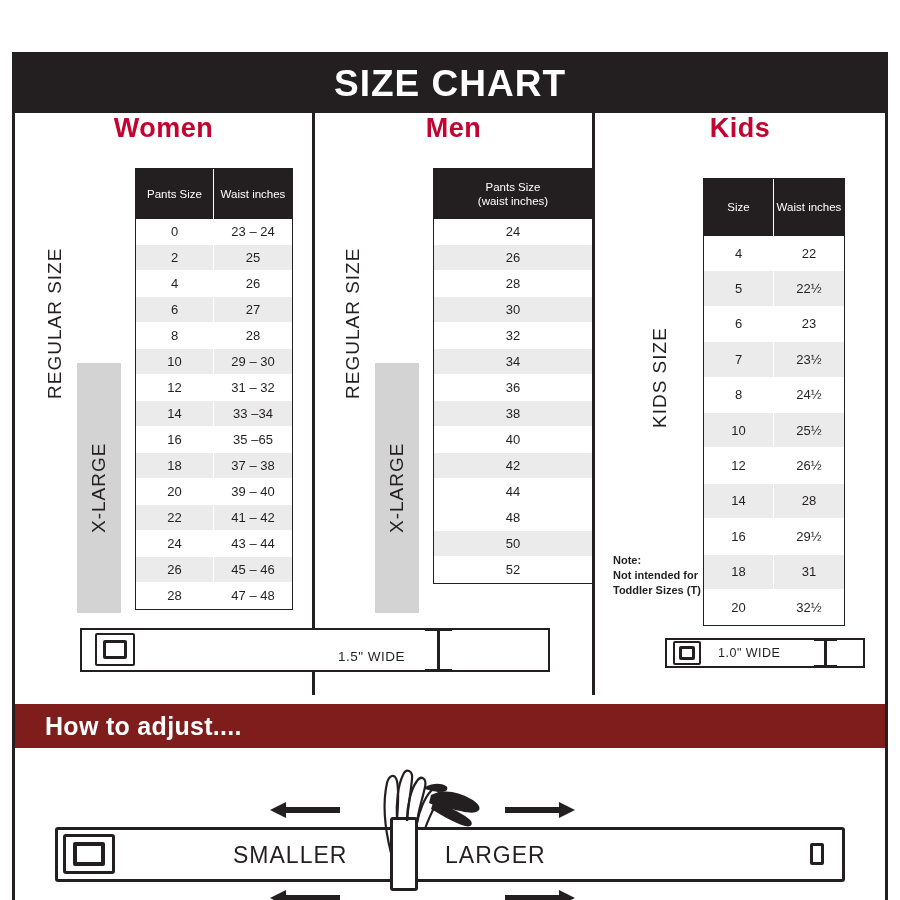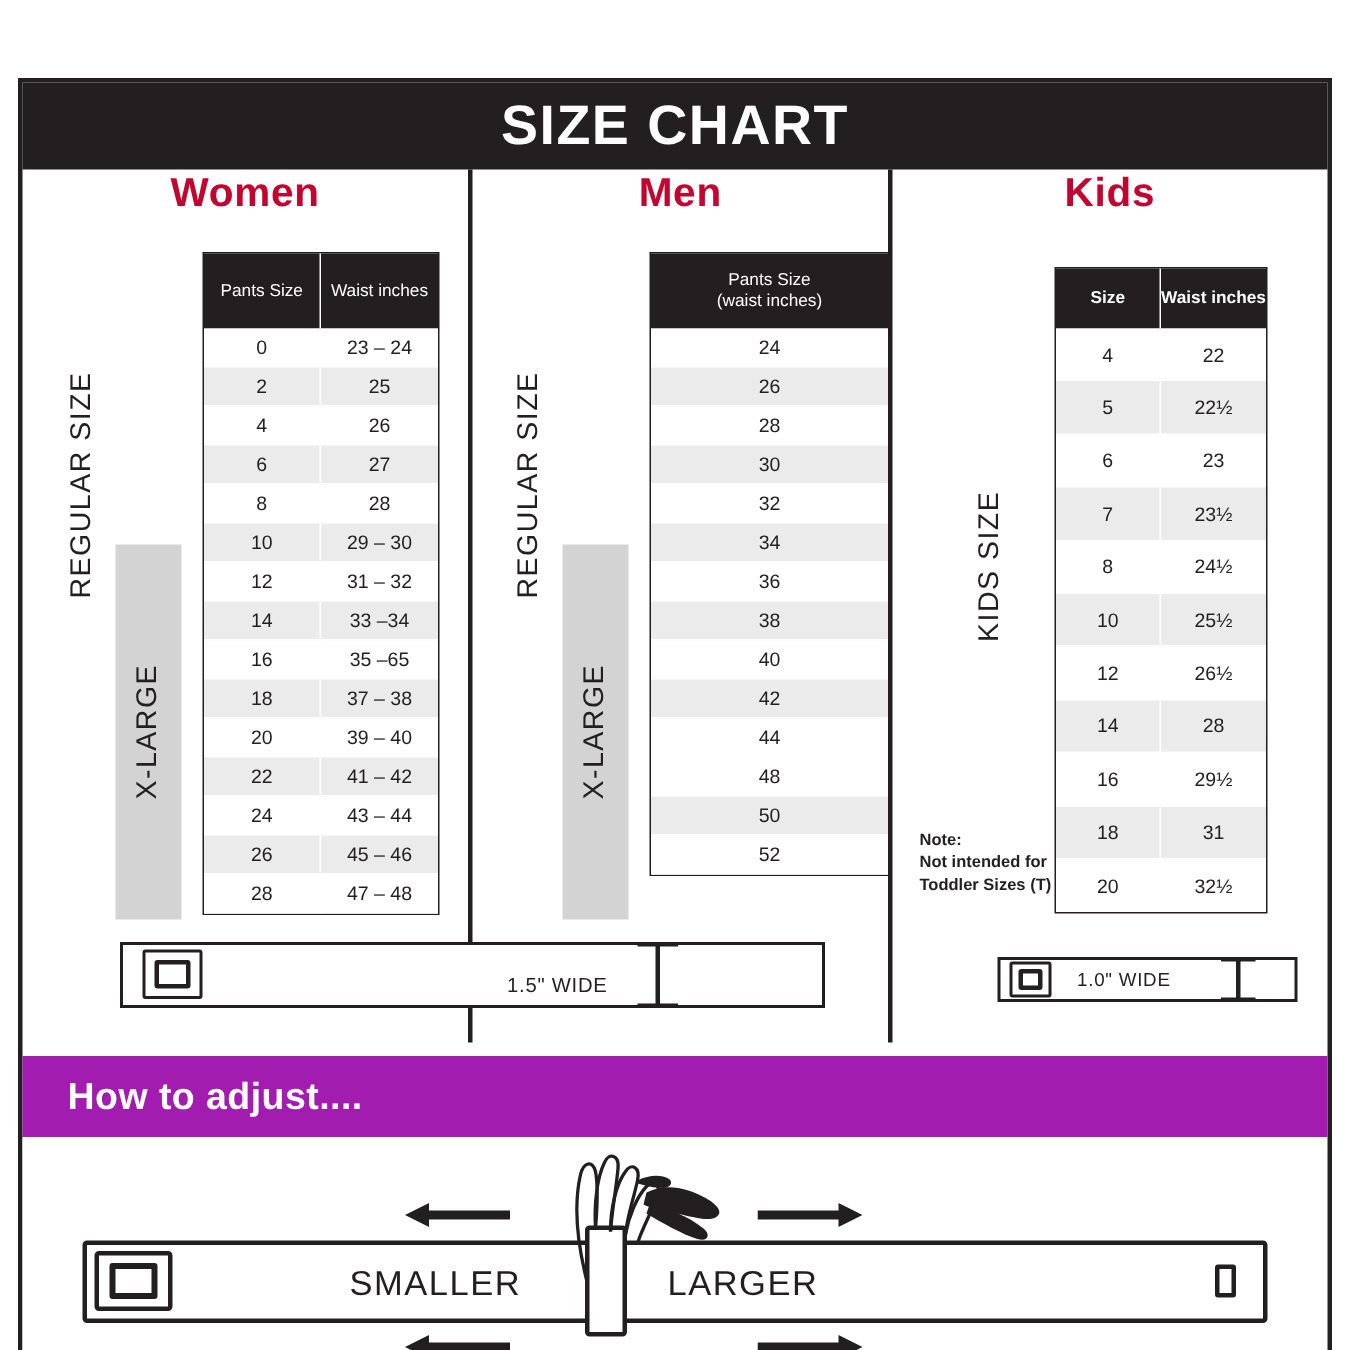--- a/index.html
+++ b/index.html
@@ -165,22 +165,22 @@
     line-height: 1.35;
     font-weight: bold;
     color: #231f20;
   }
   
   .adjust-head {
     position: absolute;
     left: 15px;
     top: 664px;
     width: 870px;
-    height: 54px;
-    background: #a21caf;
+    height: 44px;
+    background: #7f1d1d;
     color: #ffffff;
     display: flex;
     align-items: center;
   }
   .adjust-head span {
     font-size: 25px;
     font-weight: bold;
     padding-left: 30px;
     letter-spacing: 0.3px;
   }
@@ -400,21 +400,21 @@
     <div class="col col-kids">
       <div class="col-head">Kids</div>
 
       <div class="side-label" style="left:40px; top:100px; width:50px; height:330px;">KIDS SIZE</div>
 
       <div class="note" style="left:18px; top:440px; width:130px; white-space:pre-line;">Note:
 Not intended for
 Toddler Sizes (T)</div>
 
       <div class="tbl" style="left:108px; top:65px; width:142px;">
-        <div class="row" style="height:40px;font-weight:bold;">
+        <div class="row" style="height:57px;">
           <div class="hdr k-c1">Size</div>
           <div class="hdr k-c2">Waist inches</div>
         </div>
         <div class="row" style="height:35.4px">
             <div class="cell white k-c1">4</div>
             <div class="cell white k-c2">22</div>
           </div>
         <div class="row" style="height:35.4px">
             <div class="cell grey k-c1">5</div>
             <div class="cell grey k-c2">22½</div>

